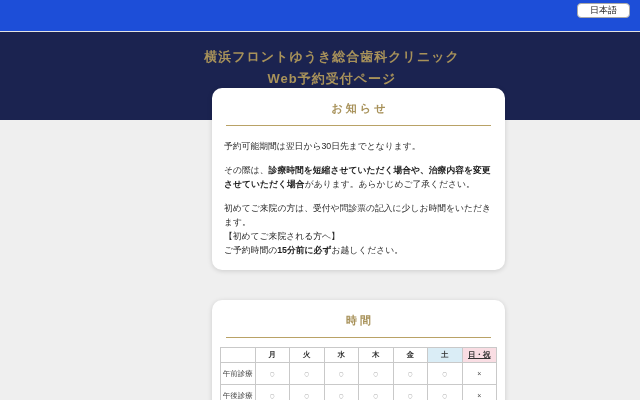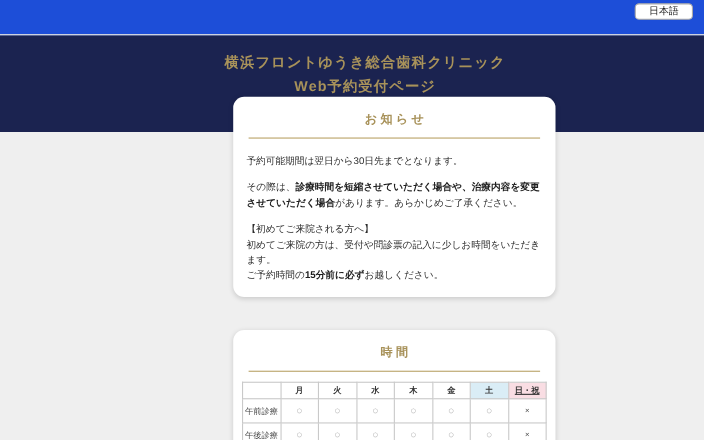--- a/index.html
+++ b/index.html
@@ -84,22 +84,22 @@
 </div>
 
 <div class="card card-notice">
   <h2>お知らせ</h2>
   <hr class="divider">
   <p class="txt p1">予約可能期間は翌日から30日先までとなります。</p>
   <p class="txt">
     <span>その際は、</span><b>診療時間を短縮させていただく場合や、治療内容を変更させていただく場合</b><span>があります。あらかじめご了承ください。</span>
   </p>
   <p class="txt">
+    <span class="block">初めてご来院の方は、受付や問診票の記入に少しお時間をいただきます。</span>
     <span class="block">【初めてご来院される方へ】</span>
-    <span class="block">初めてご来院の方は、受付や問診票の記入に少しお時間をいただきます。</span>
     <span>ご予約時間の</span><b>15分前に必ず</b><span>お越しください。</span>
   </p>
 </div>
 
 <div class="card card-hours">
   <h2>時間</h2>
   <hr class="divider">
   <table class="hours-table">
       <thead>
         <tr>

